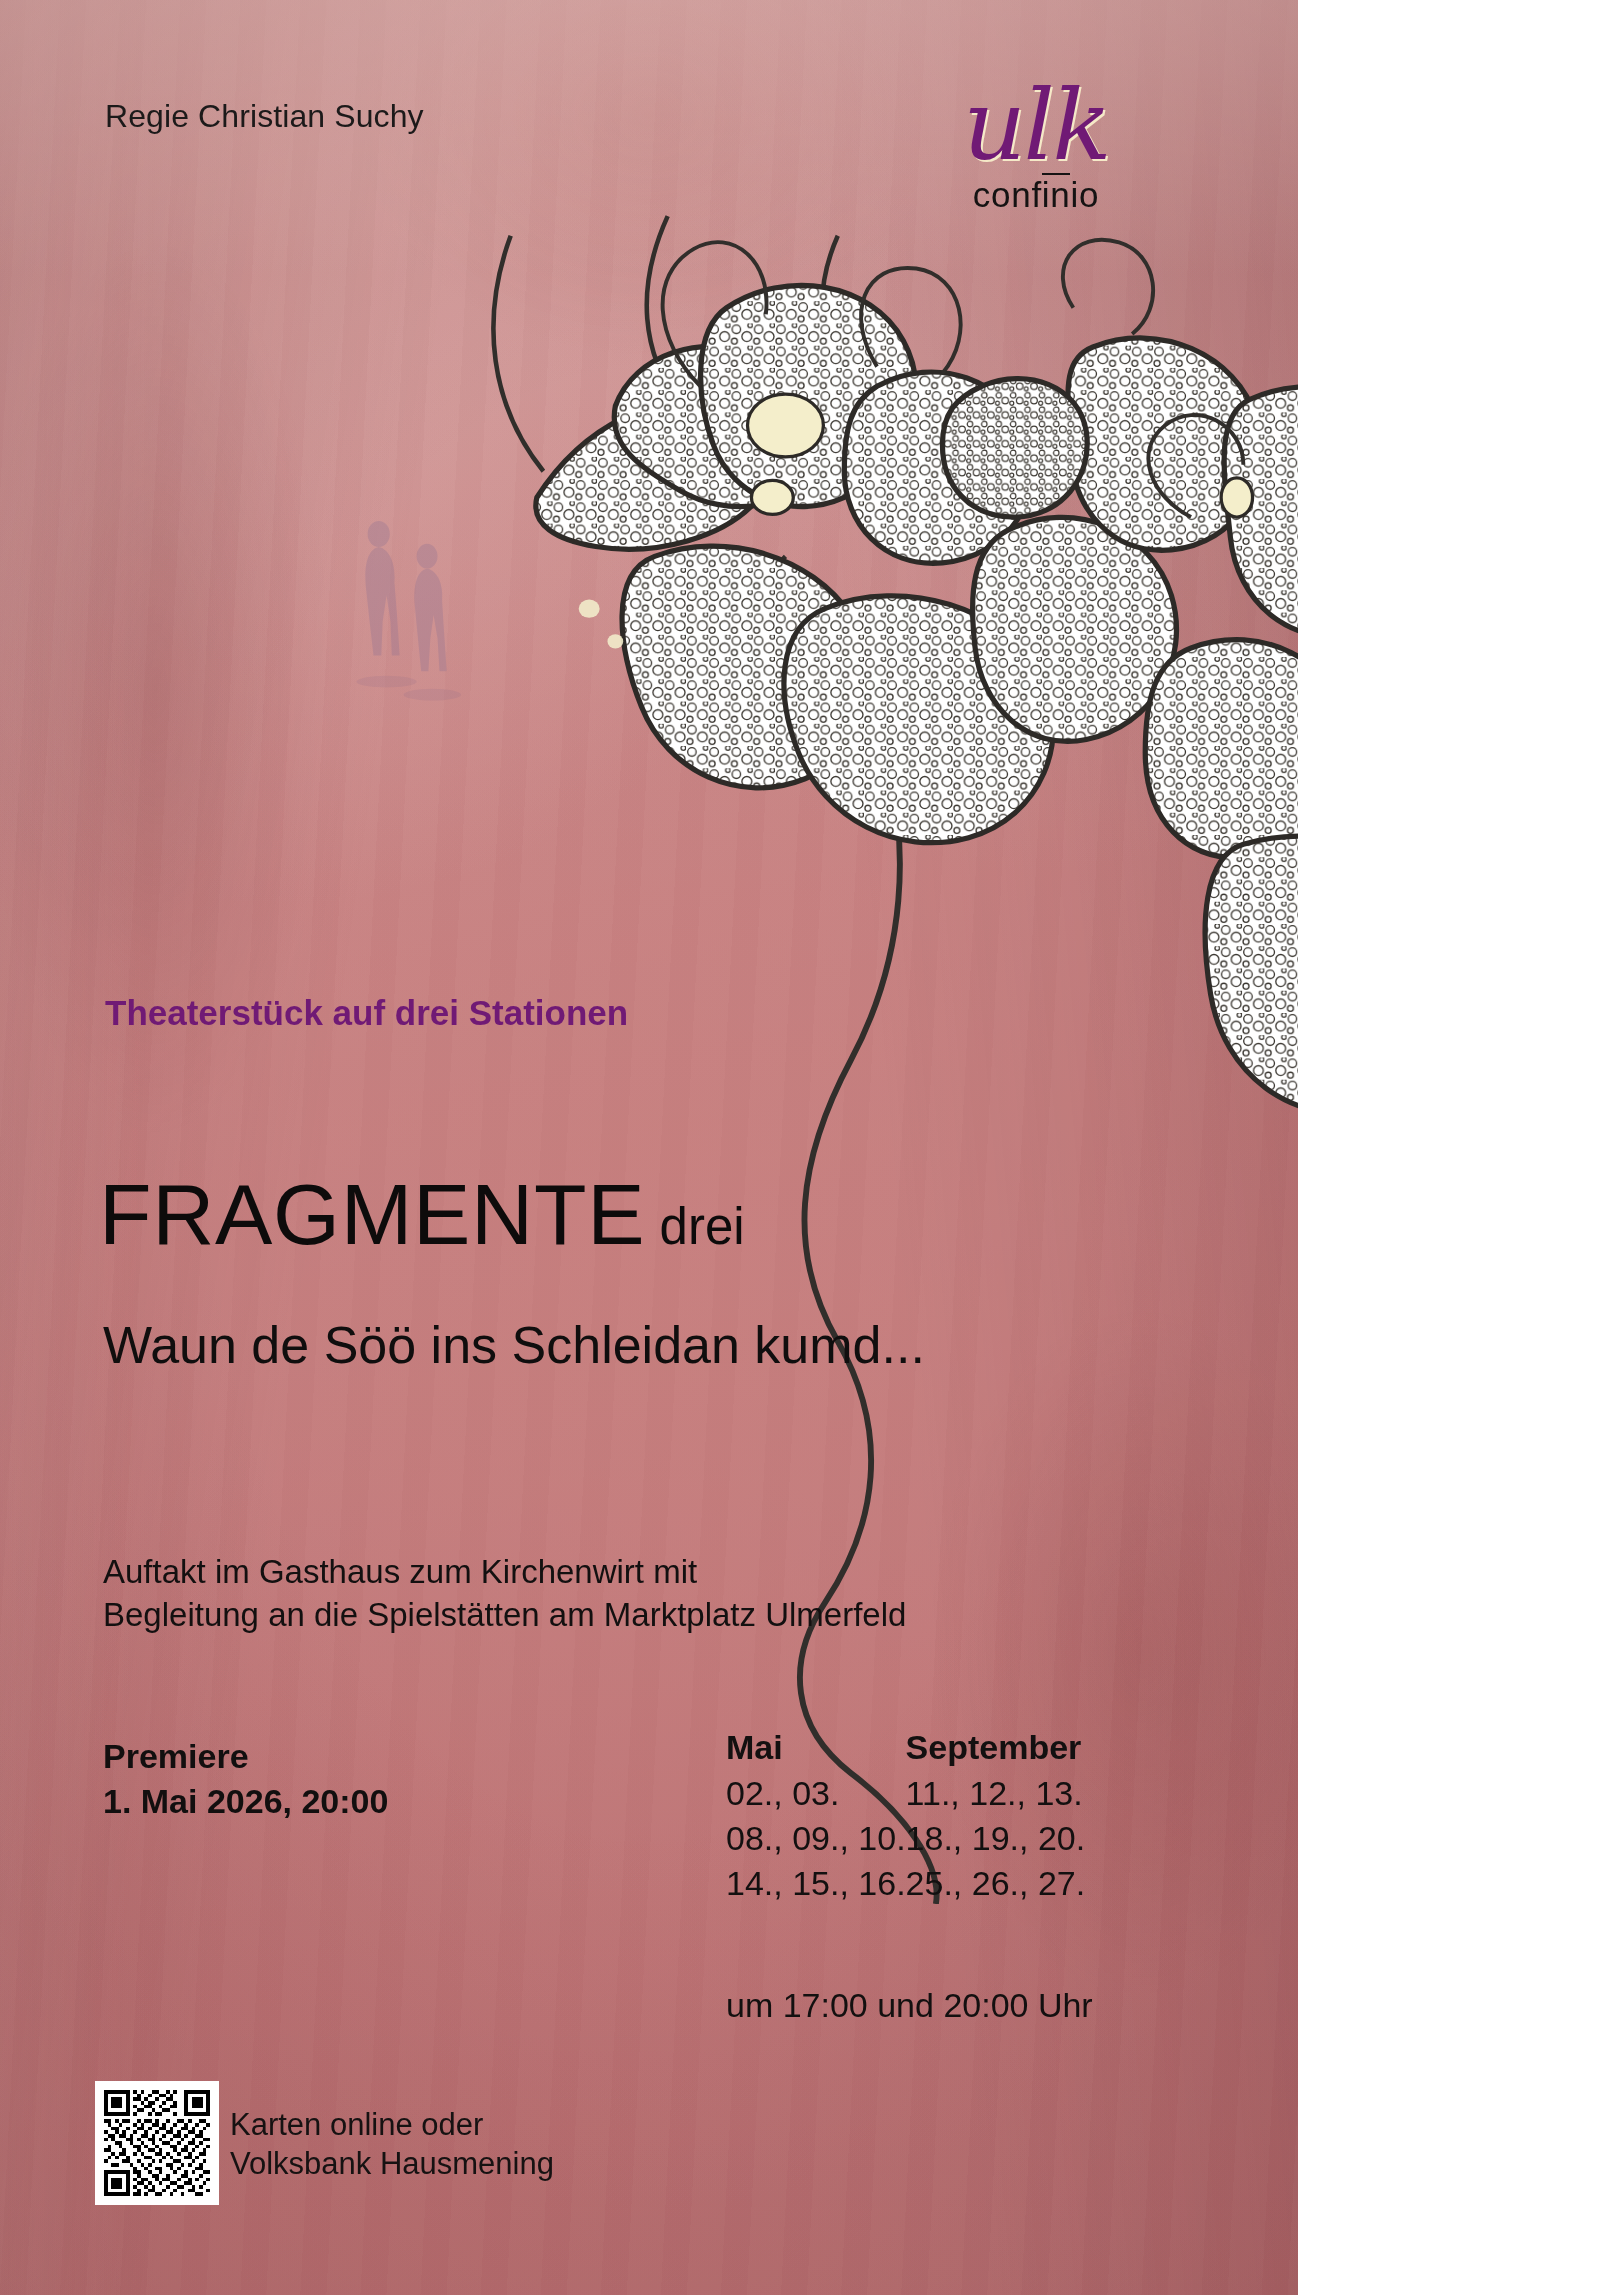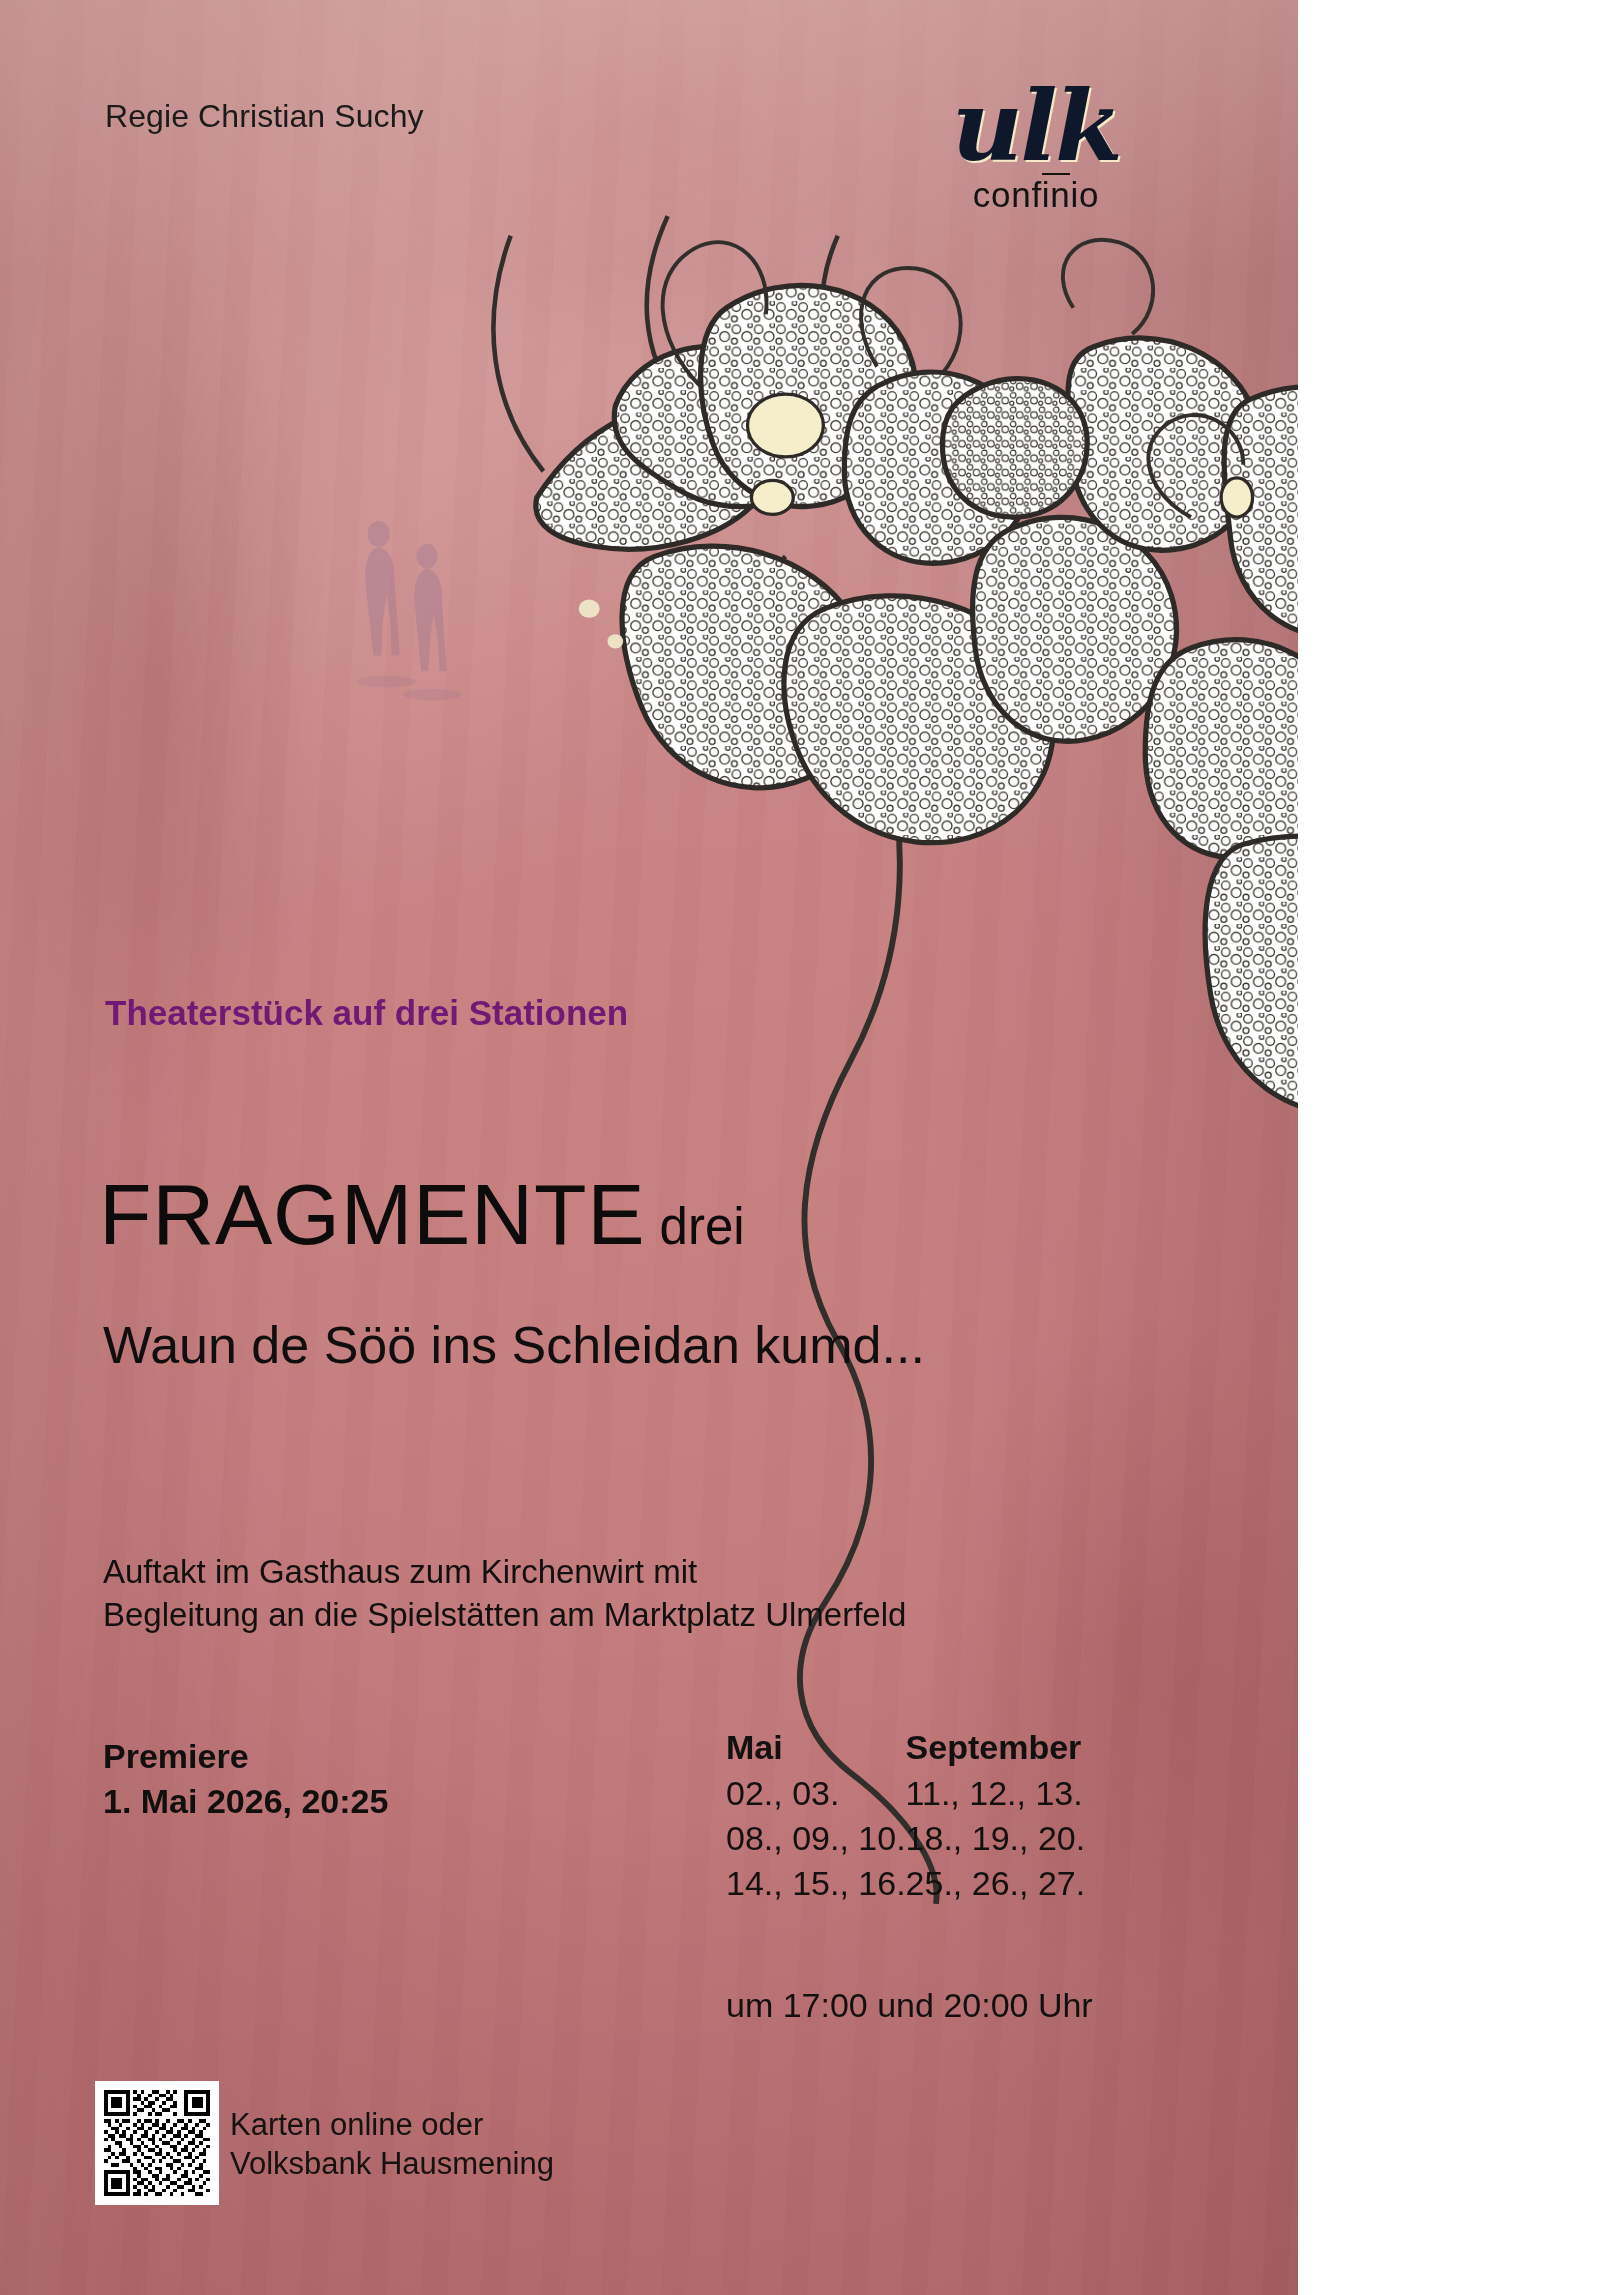--- a/index.html
+++ b/index.html
@@ -96,24 +96,24 @@
   .logo {
     position: absolute;
     right: 92px;
     top: 79px;
     width: 340px;
     text-align: center;
   }
   .logo-mark {
     font-family: "DejaVu Serif", serif;
     font-style: italic;
-    font-weight: 700;
+    font-weight: 400;
     font-size: 98px;
     line-height: 0.95;
-    color: #0f172a;
+    color: #701a75;
     letter-spacing: -2.6px;
     text-shadow: 2px 2px 0 #f5e9c8;
   }
   .logo-sub {
     font-size: 35px;
     color: #151313;
     letter-spacing: 0.7px;
     margin-top: 2.6px;
   }
   .logo-sub .overline {
@@ -332,21 +332,21 @@
 
   <div class="title-sub">Waun de Söö ins Schleidan kumd...</div>
 
   <div class="venue">
     <div>Auftakt im Gasthaus zum Kirchenwirt mit</div>
     <div>Begleitung an die Spielstätten am Marktplatz Ulmerfeld</div>
   </div>
 
   <div class="premiere">
     <div>Premiere</div>
-    <div>1. Mai 2026, 20:25</div>
+    <div>1. Mai 2026, 20:00</div>
   </div>
 
   <div class="dates">
     <div>
       <h3>Mai</h3>
       <div class="row">02., 03.</div>
       <div class="row">08., 09., 10.</div>
       <div class="row">14., 15., 16.</div>
     </div>
     <div>

